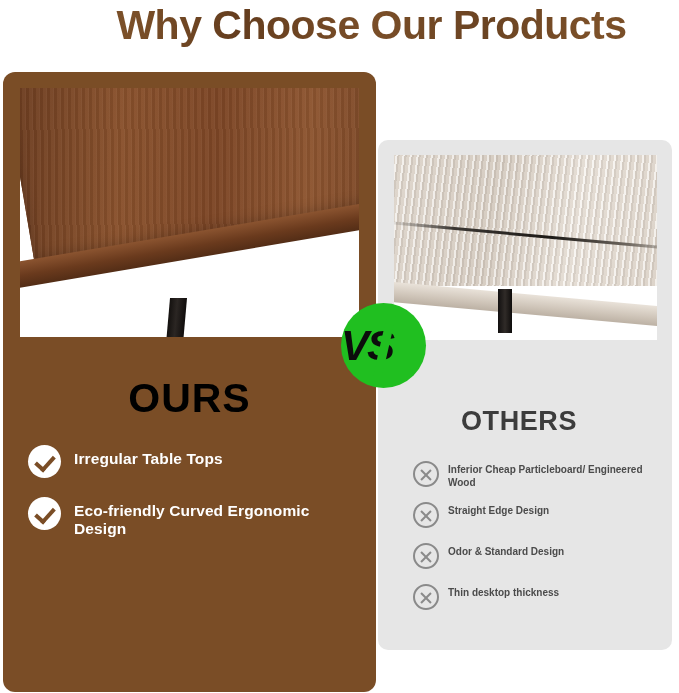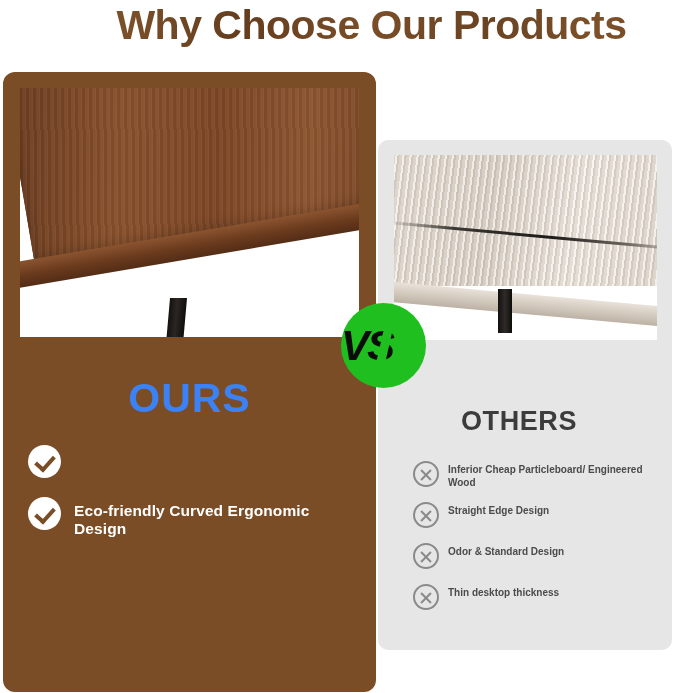--- a/index.html
+++ b/index.html
@@ -166,21 +166,21 @@
   
   .heading-ours {
     position: absolute;
     left: 20px;
     top: 375px;
     width: 339px;
     text-align: center;
     font-size: 41px;
     font-weight: 700;
     letter-spacing: 1px;
-    color: #3b82f6;
+    color: #000000;
   }
   .heading-others {
     position: absolute;
     left: 394px;
     top: 386px;
     width: 250px;
     text-align: center;
     font-size: 27px;
     font-weight: 700;
     letter-spacing: 0.6px;
@@ -321,20 +321,21 @@
   <div class="slab-dark"></div>
   <div class="slab-dark-edge"></div>
   <div class="leg-ours"></div>
 </div>
 
 <div class="heading-ours">OURS</div>
 
 <div class="list-ours">
   <div class="row-ours">
     <span class="check-icon"></span>
+    <span class="label">Irregular Table Tops</span>
   </div>
   <div class="row-ours">
     <span class="check-icon"></span>
     <span class="label">Eco-friendly Curved Ergonomic Design</span>
   </div>
 </div>
 
 <div class="panel-others"></div>
 
 <div class="photo photo-others">

